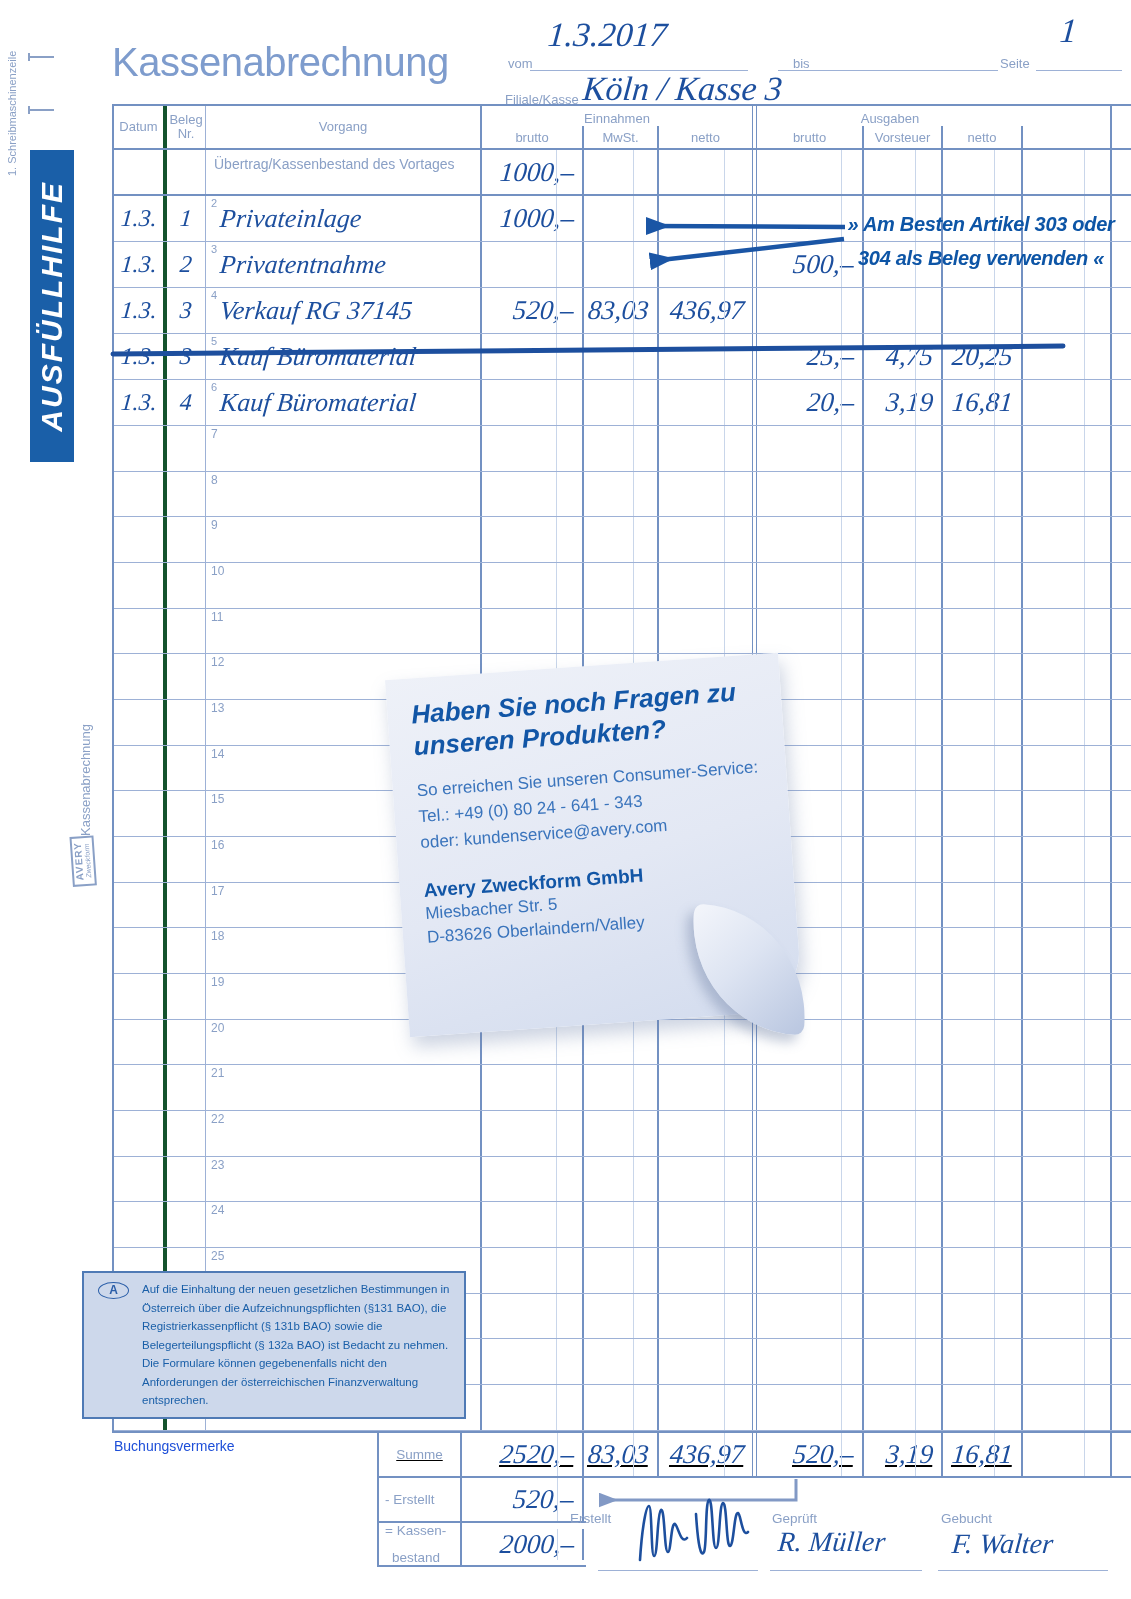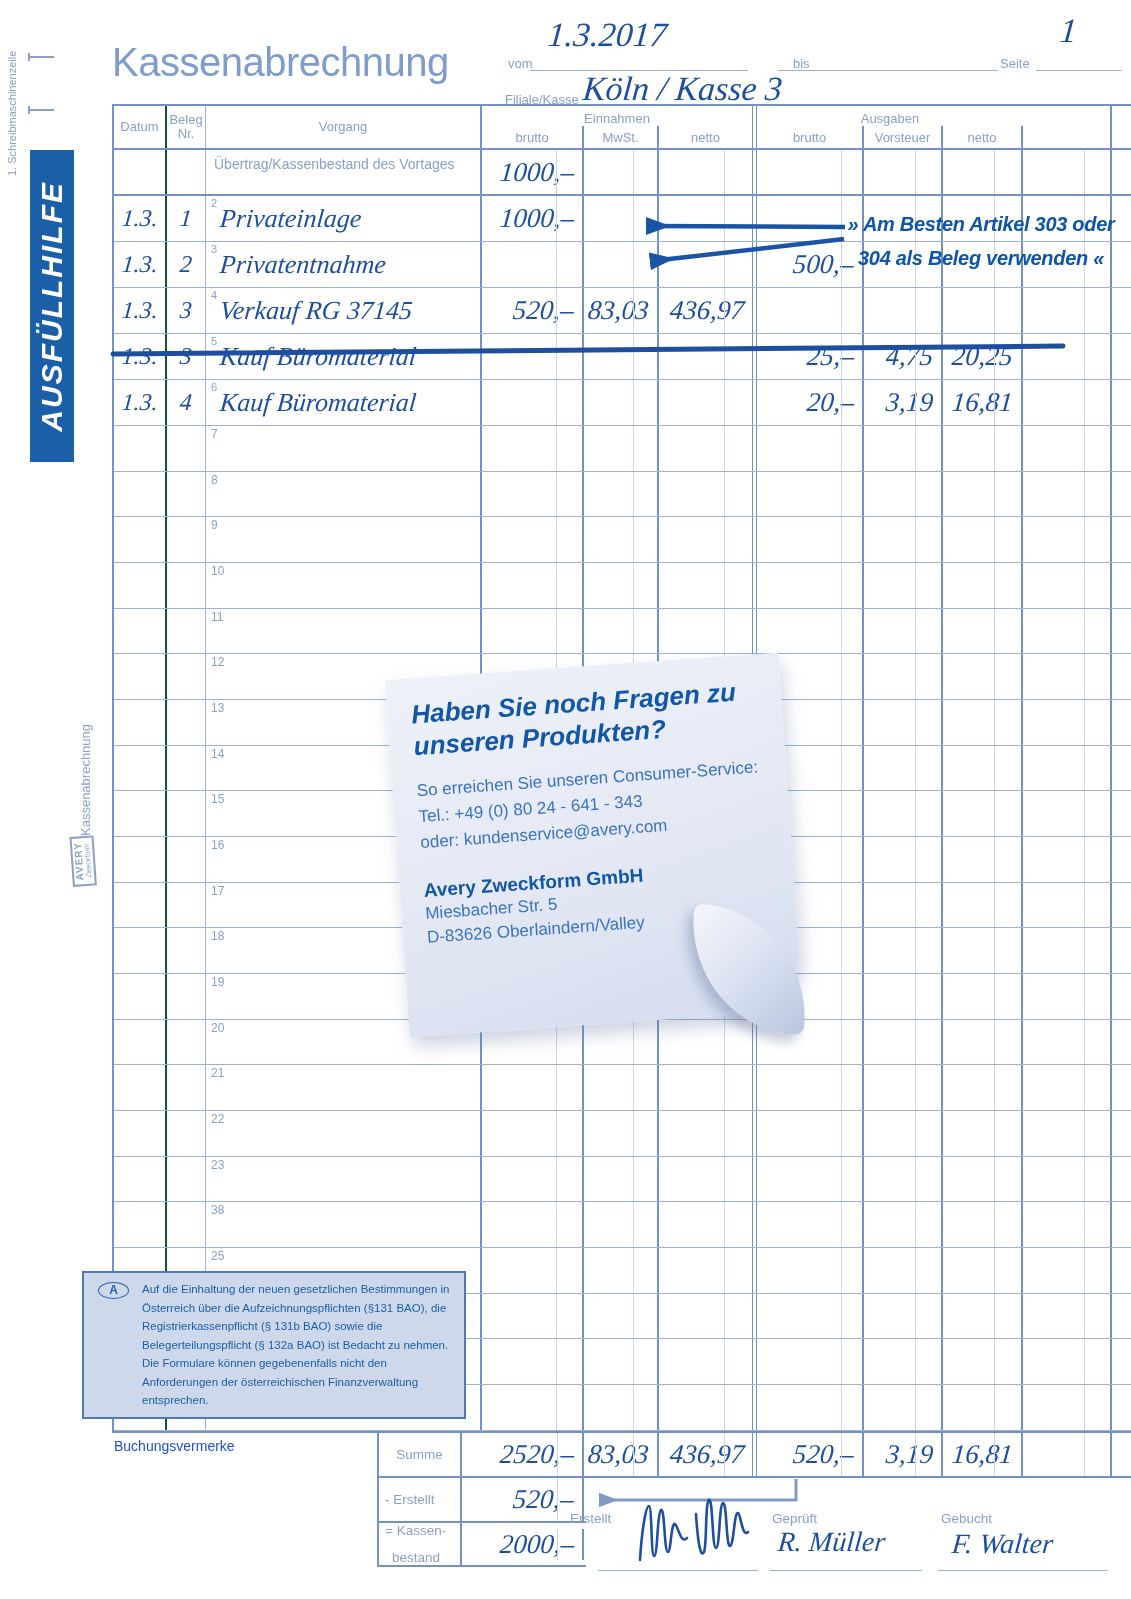--- a/index.html
+++ b/index.html
@@ -28,21 +28,21 @@
   .flabel { position:absolute; font-size:13px; color:#8aa0c6; }
   .hline  { position:absolute; height:0; border-top:1.5px solid #9db1d6; }
   .hw { font-family:"Liberation Serif", serif; font-style:italic; color:#1d4f9e; display:inline-block; transform:skewX(-5deg); }
   .hw-date  { position:absolute; left:548px; top:16px; font-size:34px; }
   .hw-seite { position:absolute; left:1060px; top:12px; font-size:34px; }
   .hw-filiale { position:absolute; left:583px; top:70px; font-size:34px; z-index:3; }
 
   
   .table { position:absolute; left:112px; top:104px; width:1020px; border-left:2px solid #7391c2; border-bottom:2px solid #7391c2; }
   .cell { position:relative; }
-  .c-datum{width:53px; border-right:2px solid #14532d;}
+  .c-datum{width:53px; border-right:4px solid #14532d;}
   .c-beleg{width:39px; border-right:1px solid #9db1d6;}
   .c-vorgang{width:276px; border-right:2px solid #7391c2;}
   .c-eb{width:102px; border-right:2px solid #7391c2;}
   .c-em{width:75px;  border-right:2px solid #7391c2;}
   .c-en{width:93px;}
   .c-sep{width:5px; border-left:1.5px solid #7391c2; border-right:1.5px solid #7391c2;}
   .c-ab{width:107px; border-right:2px solid #7391c2;}
   .c-av{width:79px;  border-right:2px solid #7391c2;}
   .c-an{width:80px;  border-right:2px solid #7391c2;}
   .c-x1{width:89px;  border-right:2px solid #7391c2;}
@@ -92,21 +92,21 @@
   .legal { position:absolute; left:82px; top:1271px; width:384px; z-index:5; background:#cdd8eb;
            border:2px solid #4f7ab5; padding:7px 10px 7px 58px; font-size:11.5px; line-height:18.5px; color:#1a5fa8; }
   .legal-a { position:absolute; left:14px; top:9px; width:31px; height:17px; border:1.6px solid #2a5ea8;
              border-radius:50%; display:flex; align-items:center; justify-content:center;
              font-size:12px; font-weight:bold; color:#2a5ea8; }
 
   
   .buchung { position:absolute; left:114px; top:1438px; font-size:14px; color:#1d4ed8; }
   .summe-box { position:absolute; left:377px; top:1433px; border-left:2px solid #7391c2; }
   .srow { display:flex; border-bottom:2px solid #7391c2; }
-  .sr1 { height:45px; } .sr2 { height:45px; width:207px; } .sr3 { height:44px; width:207px;align-items:center; }
+  .sr1 { height:45px;text-decoration:underline; } .sr2 { height:45px; width:207px; } .sr3 { height:44px; width:207px;align-items:center; }
   .slabel { width:83px; border-right:2px solid #7391c2; display:flex; flex-direction:column;
             align-items:flex-start; justify-content:center; padding-left:6px; font-size:13.5px; color:#8aa0c6; line-height:15px; }
   .slabel.center { align-items:center; padding-left:0; }
   .sval { width:122px; border-right:2px solid #7391c2; }
   .sig-label { position:absolute; font-size:13.5px; color:#8aa0c6; }
   .sig-line { position:absolute; height:0; border-top:1.5px solid #9db1d6; }
   .sig-hw { position:absolute; font-size:28px; z-index:4; }
 
   .overlay { position:absolute; left:0; top:0; z-index:8; pointer-events:none; }
 </style>
@@ -625,21 +625,21 @@
           <div class="cell c-ab"></div>
           <div class="cell c-av"></div>
           <div class="cell c-an"></div>
           <div class="cell c-x1"></div>
           <div class="cell c-x2"></div>
         </div>
         <div class="row erow brow">
           <div class="cell c-datum"></div>
           <div class="cell c-beleg"></div>
           <div class="cell c-vorgang">
-            <span class="row-num">38</span>
+            <span class="row-num">24</span>
           </div>
           <div class="cell c-eb"></div>
           <div class="cell c-em"></div>
           <div class="cell c-en"></div>
           <div class="cell c-sep"></div>
           <div class="cell c-ab"></div>
           <div class="cell c-av"></div>
           <div class="cell c-an"></div>
           <div class="cell c-x1"></div>
           <div class="cell c-x2"></div>

